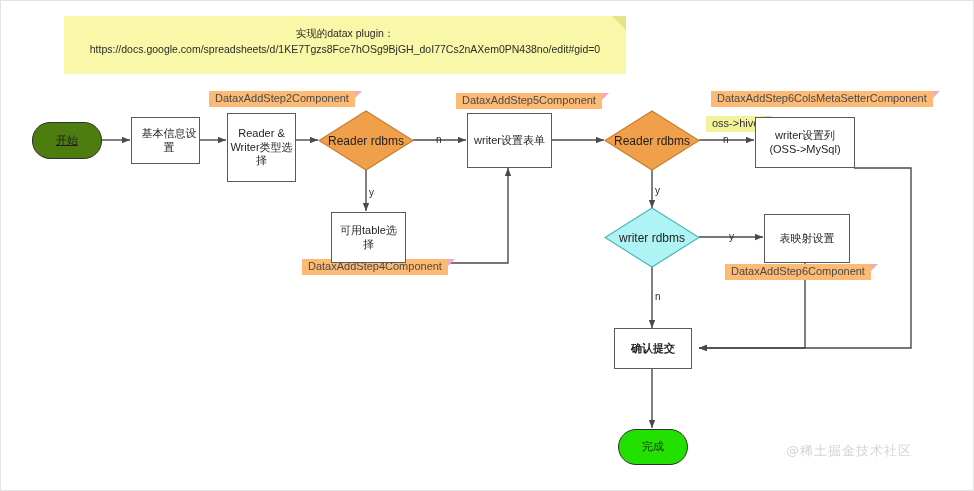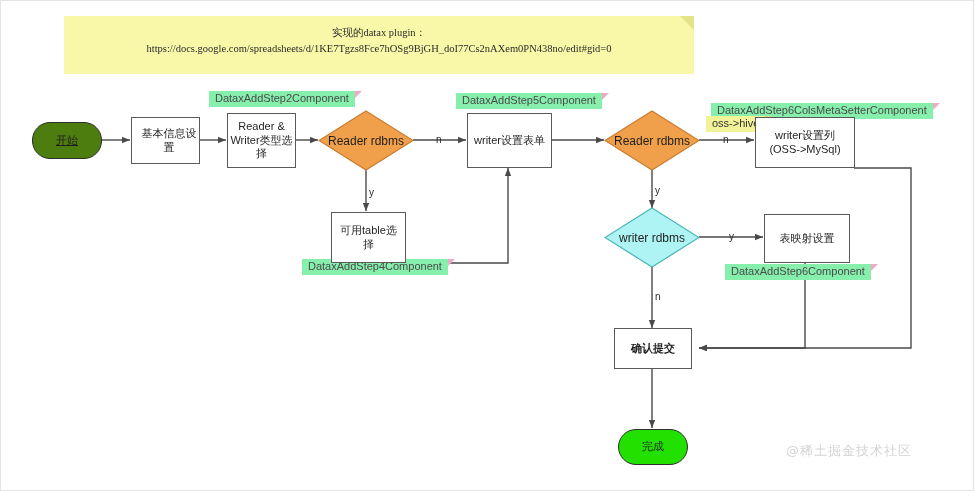--- a/index.html
+++ b/index.html
@@ -67,21 +67,21 @@
     justify-content: center;
     font-size: 12px;
     color: #1f1f1f;
     text-align: center;
     pointer-events: none;
   }
 
   
   .tag {
     position: absolute;
-    background: #86efac;
+    background: #fdba74;
     color: #4a4a4a;
     font-size: 11px;
     padding: 2px 6px 3px 6px;
     display: flex;
     align-items: center;
     white-space: nowrap;
     line-height: 1;
   }
   .tag .fold {
     position: absolute;
@@ -175,37 +175,37 @@
       <path d="M652,368 L652,428"></path>
 
       <path d="M406,263 L508,263 L508,168"></path>
 
       <path d="M854,168 L911,168 L911,348 L699,348"></path>
 
       <path d="M805,263 L805,348 L699,348"></path>
     </g>
   </svg>
 
-  <div class="note" style="left:64px; top:16px; width:630px; height:58px;font-family:Liberation Serif, serif;">
+  <div class="note" style="left:64px; top:16px; width:562px; height:58px;">
     <div class="note-fold"></div>
     <div>实现的datax plugin：</div>
     <div>https://docs.google.com/spreadsheets/d/1KE7Tgzs8Fce7hOSg9BjGH_doI77Cs2nAXem0PN438no/edit#gid=0</div>
   </div>
 
   <div class="tag" style="left:209px; top:91px;">
     <span>DataxAddStep2Component</span>
     <span class="fold"></span>
   </div>
 
   <div class="tag" style="left:456px; top:93px;">
     <span>DataxAddStep5Component</span>
     <span class="fold"></span>
   </div>
 
-  <div class="tag" style="left:711px; top:103px;">
+  <div class="tag" style="left:711px; top:91px;">
     <span>DataxAddStep6ColsMetaSetterComponent</span>
     <span class="fold"></span>
   </div>
 
   <div class="tag yellow" style="left:706px; top:116px;">
     <span>oss-&gt;hive</span>
     <span class="fold"></span>
   </div>
 
   <div class="tag" style="left:302px; top:259px;">
@@ -219,21 +219,21 @@
   </div>
 
   <div class="node terminator term-start" style="left:32px; top:122px; width:70px; height:37px;">
     <span>开始</span>
   </div>
 
   <div class="node rect" style="left:131px; top:117px; width:69px; height:47px;padding-left:7px;">
     <span>基本信息设置</span>
   </div>
 
-  <div class="node rect" style="left:227px; top:113px; width:69px; height:55px;">
+  <div class="node rect" style="left:227px; top:113px; width:69px; height:69px;">
     <span>Reader &amp; Writer类型选
 择</span>
   </div>
 
   <div class="diamond-wrap" style="left:318px; top:110px; width:96px; height:61px;">
     <svg width="96" height="61" viewBox="0 0 96 61">
       <polygon points="48,1 95,30.5 48,60 1,30.5" fill="#f0a04b" stroke="#c97b2e" stroke-width="1.2"></polygon>
     </svg>
     <div class="diamond-label">Reader rdbms</div>
   </div>

